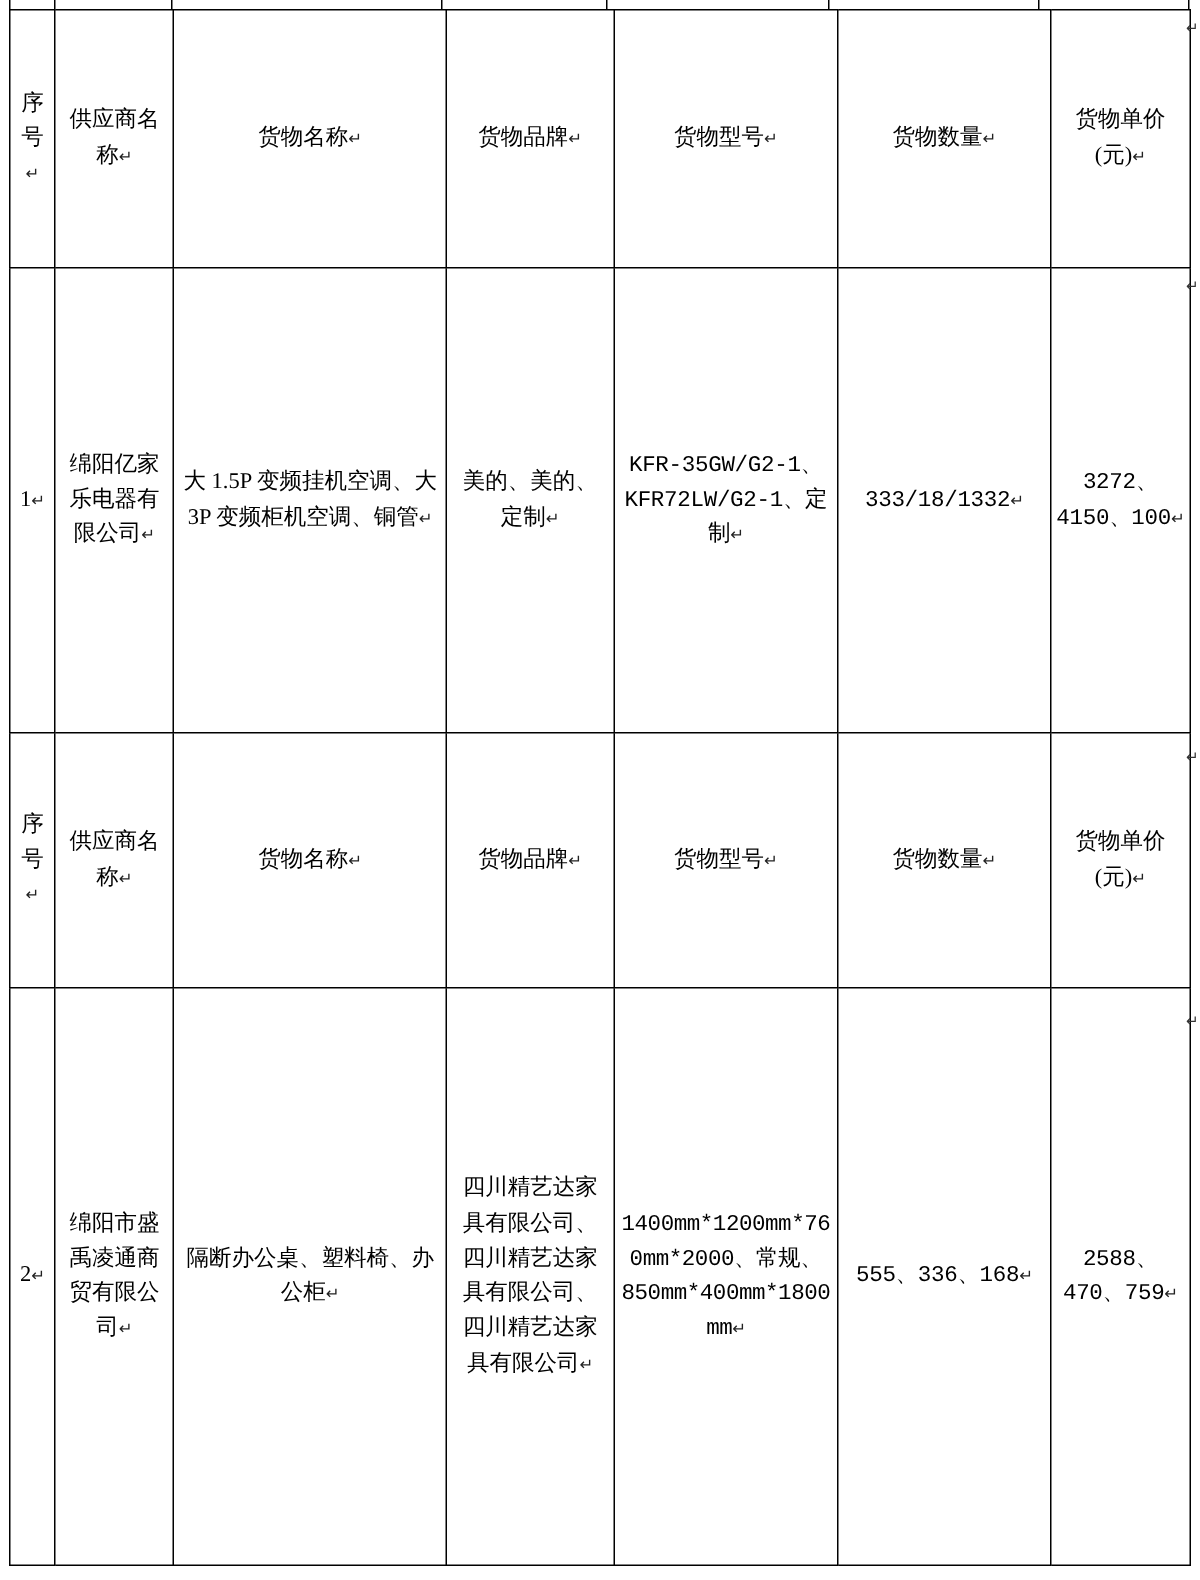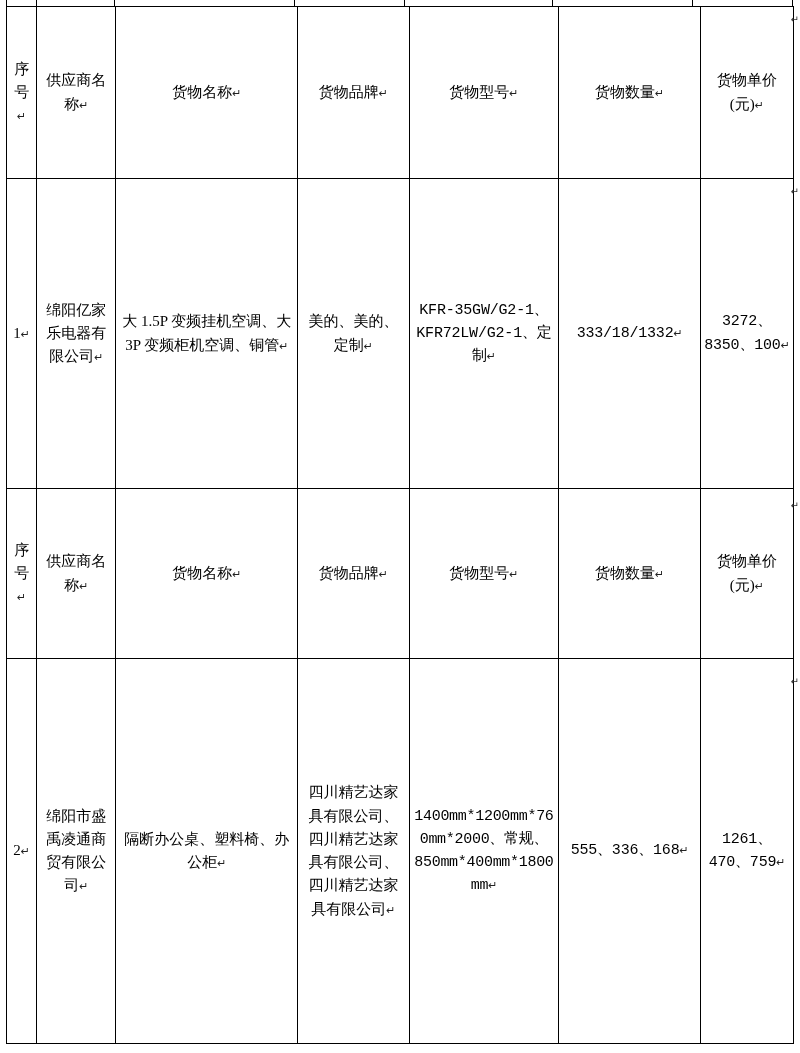--- a/index.html
+++ b/index.html
@@ -139,41 +139,41 @@
         <td><span>货物单价(元)</span><span class="pm">↵</span></td>
       </tr>
 
       <tr class="row1">
         <td class="cell-num"><span>1</span><span class="pm">↵</span></td>
         <td><span>绵阳亿家乐电器有限公司</span><span class="pm">↵</span></td>
         <td class="tight"><span>大 1.5P 变频挂机空调、大 3P 变频柜机空调、铜管</span><span class="pm">↵</span></td>
         <td><span>美的、美的、定制</span><span class="pm">↵</span></td>
         <td class="mono"><span>KFR-35GW/G2-1、KFR72LW/G2-1、定制</span><span class="pm">↵</span></td>
         <td class="mono"><span>333/18/1332</span><span class="pm">↵</span></td>
-        <td class="mono"><span>3272、8350、100</span><span class="pm">↵</span></td>
+        <td class="mono"><span>3272、4150、100</span><span class="pm">↵</span></td>
       </tr>
 
       <tr class="hdr2">
         <td><span>序号</span><span class="pm">↵</span></td>
         <td><span>供应商名称</span><span class="pm">↵</span></td>
         <td><span>货物名称</span><span class="pm">↵</span></td>
         <td><span>货物品牌</span><span class="pm">↵</span></td>
         <td><span>货物型号</span><span class="pm">↵</span></td>
         <td><span>货物数量</span><span class="pm">↵</span></td>
         <td><span>货物单价(元)</span><span class="pm">↵</span></td>
       </tr>
 
       <tr class="row2">
         <td class="cell-num"><span>2</span><span class="pm">↵</span></td>
         <td><span>绵阳市盛禹凌通商贸有限公司</span><span class="pm">↵</span></td>
         <td><span>隔断办公桌、塑料椅、办公柜</span><span class="pm">↵</span></td>
         <td class="tight"><span>四川精艺达家具有限公司、四川精艺达家具有限公司、四川精艺达家具有限公司</span><span class="pm">↵</span></td>
         <td class="mono-sm"><span>1400mm*1200mm*760mm*2000、常规、850mm*400mm*1800mm</span><span class="pm">↵</span></td>
         <td class="mono"><span>555、336、168</span><span class="pm">↵</span></td>
-        <td class="mono"><span>1261、470、759</span><span class="pm">↵</span></td>
+        <td class="mono"><span>2588、470、759</span><span class="pm">↵</span></td>
       </tr>
 
     </tbody>
   </table>
 
   <div class="edge-marks">
     <span style="top:14px; right:0;">↵</span>
     <span style="top:186px; right:0;">↵</span>
     <span style="top:500px; right:0;">↵</span>
     <span style="top:676px; right:0;">↵</span>

